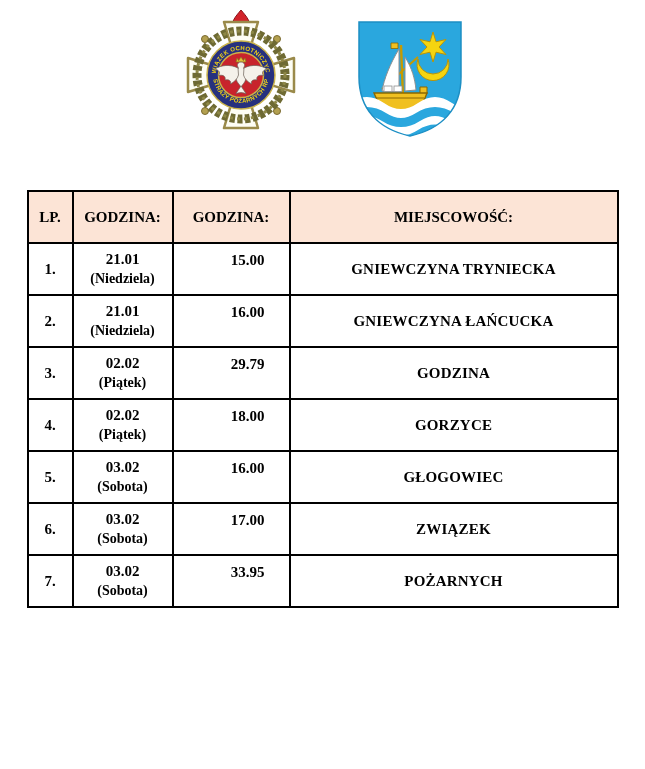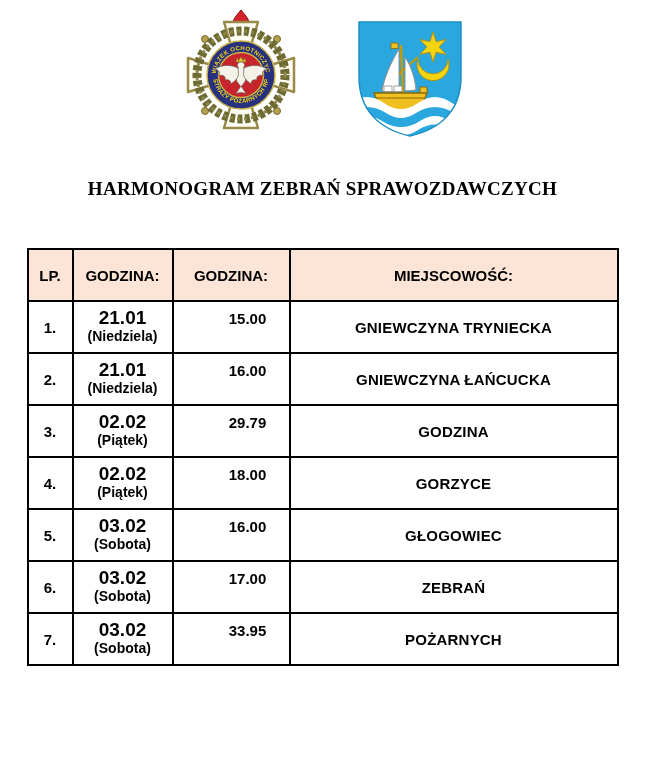--- a/index.html
+++ b/index.html
@@ -10,26 +10,26 @@
   
   .logos{display:flex;justify-content:center;align-items:flex-start;gap:52px;padding-top:7px;height:137px;}
   .logo-osp{width:122px;height:136px;}
   .logo-tryncza{width:112px;height:124px;margin-top:10px;}
   
   .title{margin-top:31px;text-align:center;font-weight:bold;font-size:19px;line-height:27px;letter-spacing:.3px;}
   
   table.schedule{border-collapse:collapse;margin:46px auto 0;table-layout:fixed;width:590px;}
   table.schedule th,table.schedule td{
     border:2px solid #000;text-align:center;vertical-align:middle;
-    font-family:Liberation Sans, sans-serif;font-weight:bold;color:#000;
+    font-family:Liberation Serif, serif;font-weight:bold;color:#000;
     padding:0;overflow:hidden;
   }
   table.schedule th{background:#fce4d6;font-size:15px;height:50px;}
   table.schedule td{font-size:15px;height:50px;background:#fff;}
-  td.cell-termin .date-line{font-size:19px;line-height:19px;}
+  td.cell-termin .date-line{font-size:15px;line-height:19px;}
   td.cell-termin .day-line{font-size:14px;line-height:19px;}
   td.cell-time span{position:relative;top:-9px;display:inline-block;margin-left:33px;}
   td.cell-place{font-size:16px;letter-spacing:.2px;}
   .col-lp{width:45px;}.col-termin{width:100px;}.col-time{width:117px;}.col-place{width:328px;}
 </style>
 </head>
 <body>
 
 <div class="page">
 
@@ -106,21 +106,20 @@
 
         <path d="M-4,86 Q13,74 30,86 T64,86 T98,86 T132,86 L132,126 L-4,126 Z" fill="#ffffff"></path>
         <path d="M-4,100 Q13,89 30,100 T64,100 T98,100 T132,100" fill="none" stroke="#2aa7de" stroke-width="9"></path>
         <path d="M-4,113 Q13,102 30,113 T64,113 T98,113 T132,113 L132,126 L-4,126 Z" fill="#2aa7de"></path>
       </g>
       <path d="M5,5 H107 V60 C107,92 88,112 56,119 C24,112 5,92 5,60 Z" fill="none" stroke="#1d8fc4" stroke-width="1.5"></path>
     </svg>
   </div>
 
   <div class="title">
-    <div>HARMONOGRAM ZEBRAŃ SPRAWOZDAWCZYCH</div>
   </div>
 
   <table class="schedule">
     <colgroup>
       <col class="col-lp">
         <col class="col-termin">
         <col class="col-time">
         <col class="col-place">
     </colgroup>
     <thead>
@@ -177,21 +176,21 @@
         <td class="cell-time"><span>16.00</span></td>
         <td class="cell-place">GŁOGOWIEC</td>
       </tr>
       <tr>
         <td class="cell-lp">6.</td>
         <td class="cell-termin">
           <div class="date-line">03.02</div>
           <div class="day-line">(Sobota)</div>
         </td>
         <td class="cell-time"><span>17.00</span></td>
-        <td class="cell-place">ZEBRAŃ</td>
+        <td class="cell-place">ZWIĄZEK</td>
       </tr>
       <tr>
         <td class="cell-lp">7.</td>
         <td class="cell-termin">
           <div class="date-line">03.02</div>
           <div class="day-line">(Sobota)</div>
         </td>
         <td class="cell-time"><span>33.95</span></td>
         <td class="cell-place">POŻARNYCH</td>
       </tr>

